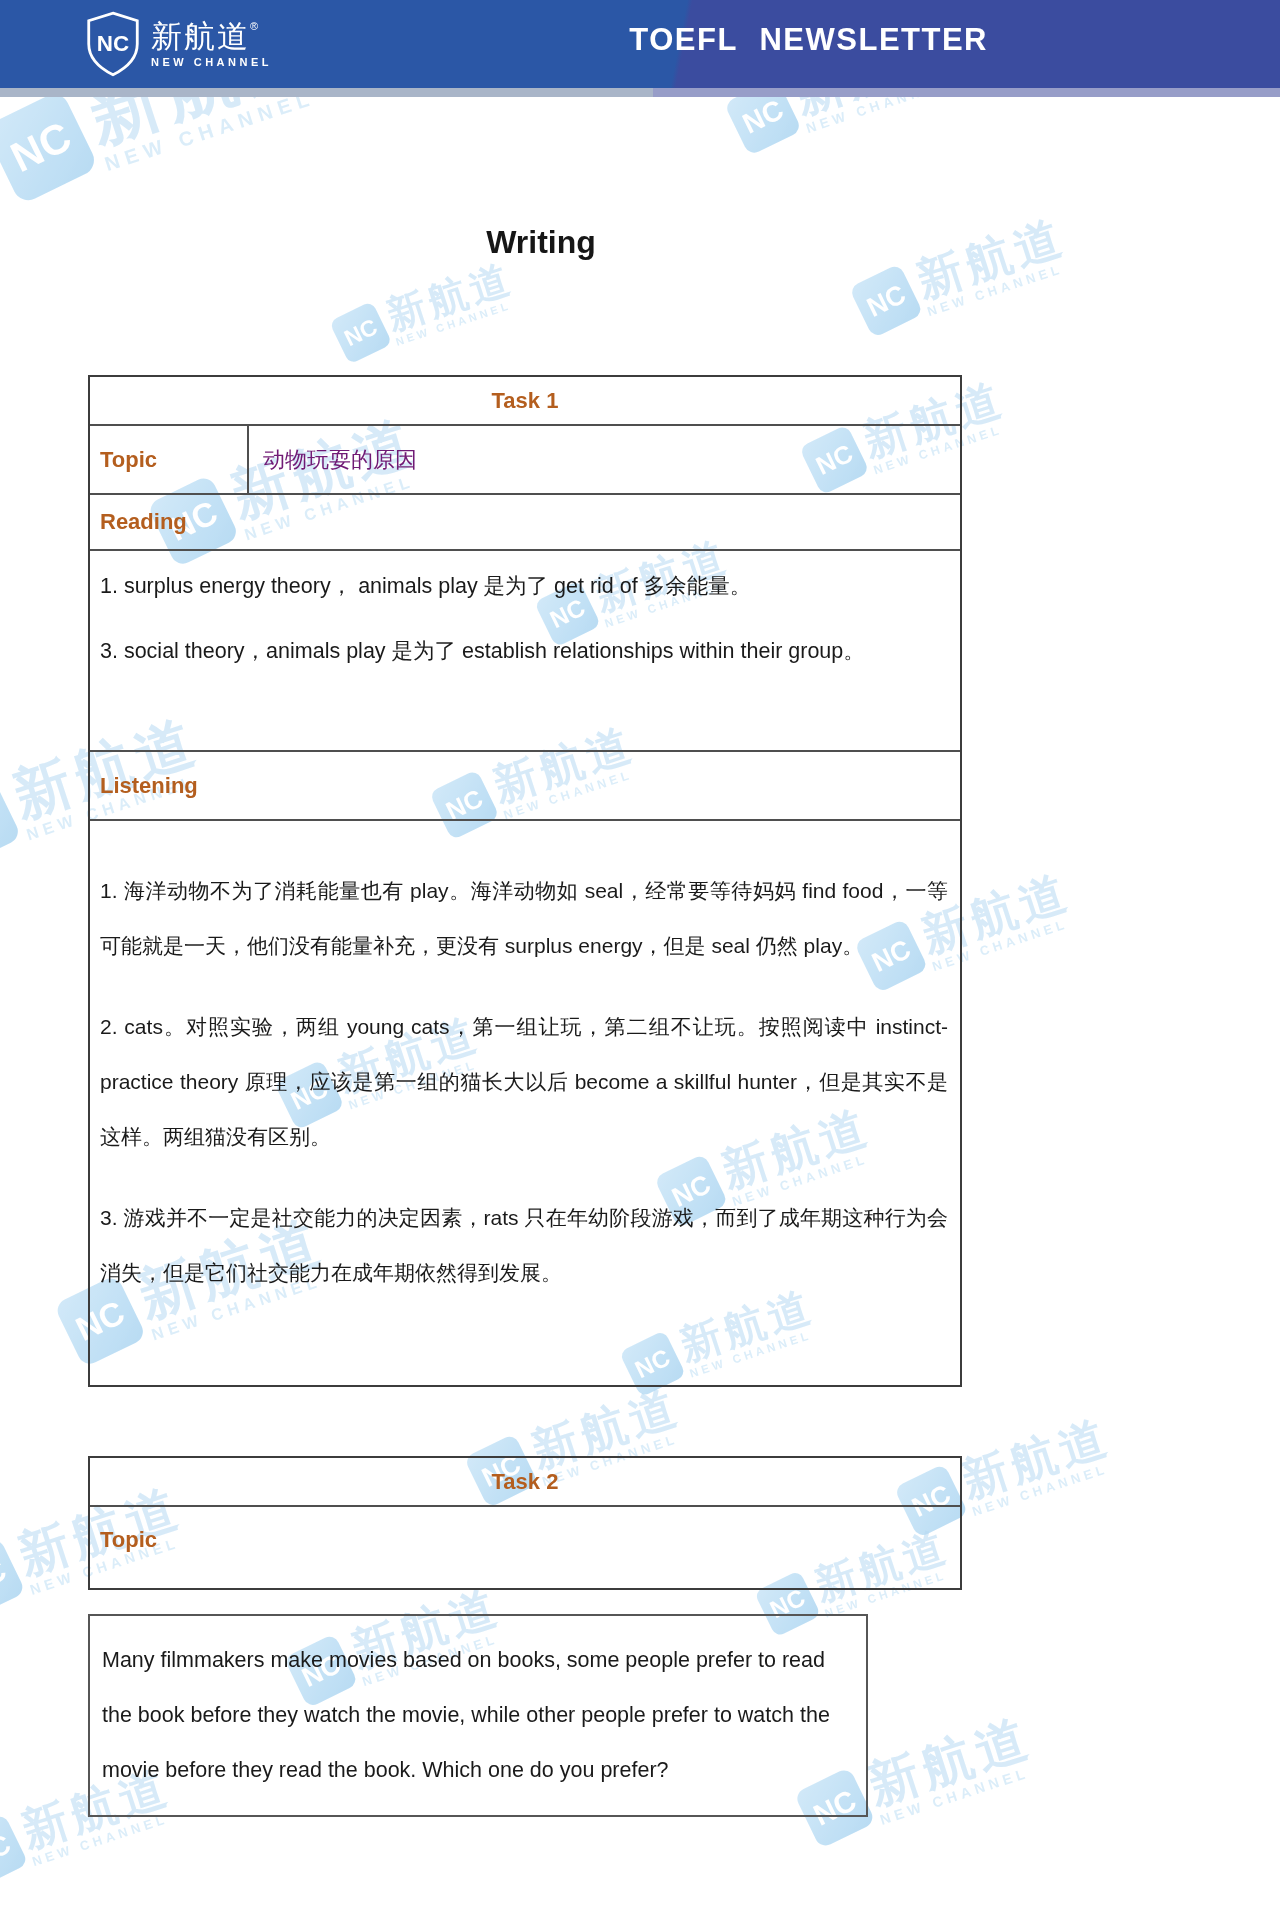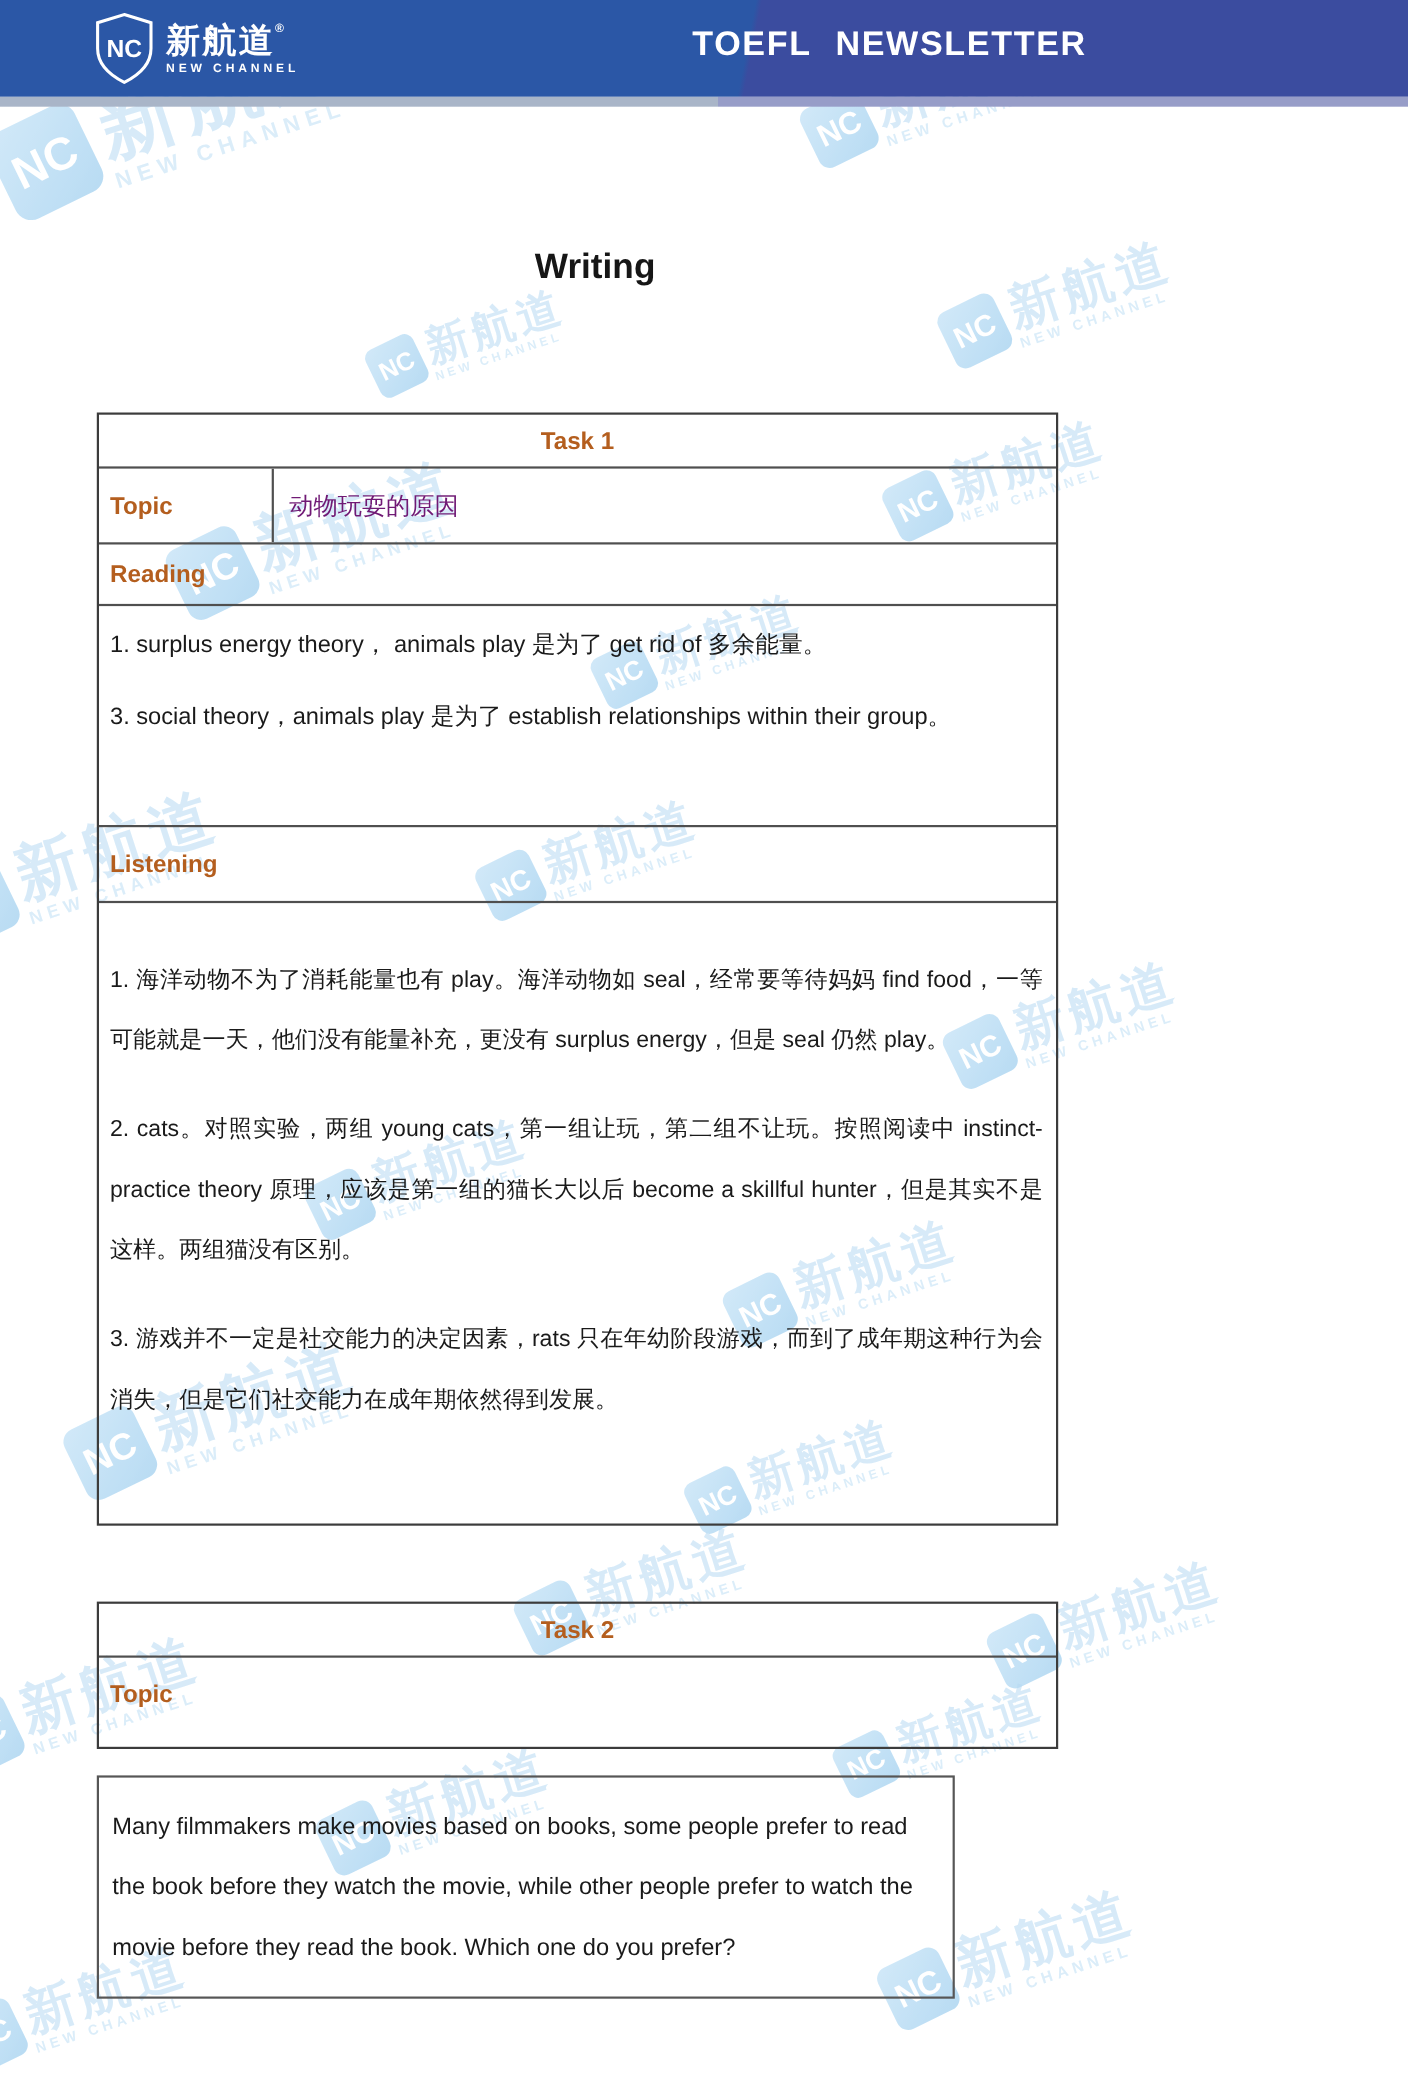--- a/index.html
+++ b/index.html
@@ -7,21 +7,21 @@
   .page{position:relative;width:1280px;height:1906px;background:#fff;overflow:hidden;}
 
   
   .banner{position:absolute;left:0;top:0;width:1280px;height:88px;
     background:linear-gradient(101deg,#2b57a6 0%,#2b57a6 53%,#3b4c9f 53.4%,#3b4c9f 100%);z-index:2;}
   .banner-strip{position:absolute;left:0;top:88px;width:1280px;height:9px;
     background:linear-gradient(90deg,#a9b5c8 0%,#a9b5c8 51%,#979dc8 51%,#979dc8 100%);z-index:2;}
   .brand{position:absolute;left:85px;top:11px;display:flex;align-items:center;gap:10px;}
   .brand-shield{width:56px;height:66px;flex:0 0 auto;}
   .brand-txt{color:#fff;line-height:1;}
-  .brand-cn{font-size:31px;font-weight:bold;letter-spacing:2px;}
+  .brand-cn{font-size:31px;font-weight:normal;letter-spacing:2px;}
   .brand-reg{font-size:11px;vertical-align:top;}
   .brand-en{font-size:11px;font-weight:bold;letter-spacing:3.5px;margin-top:5px;}
   .banner-title{position:absolute;top:0;right:292px;height:80px;display:flex;align-items:center;
     color:#fff;font-size:31px;font-weight:bold;letter-spacing:1.5px;word-spacing:12px;}
 
   
   #wm-layer{position:absolute;inset:0;z-index:0;pointer-events:none;}
   .wm{position:absolute;display:flex;align-items:center;gap:8px;opacity:.55;transform-origin:left top;}
   .wm-cube{width:56px;height:56px;border-radius:10px;background:linear-gradient(145deg,#aed8f4,#7fbfea);
     color:#fff;font-size:27px;font-weight:bold;display:flex;align-items:center;justify-content:center;

